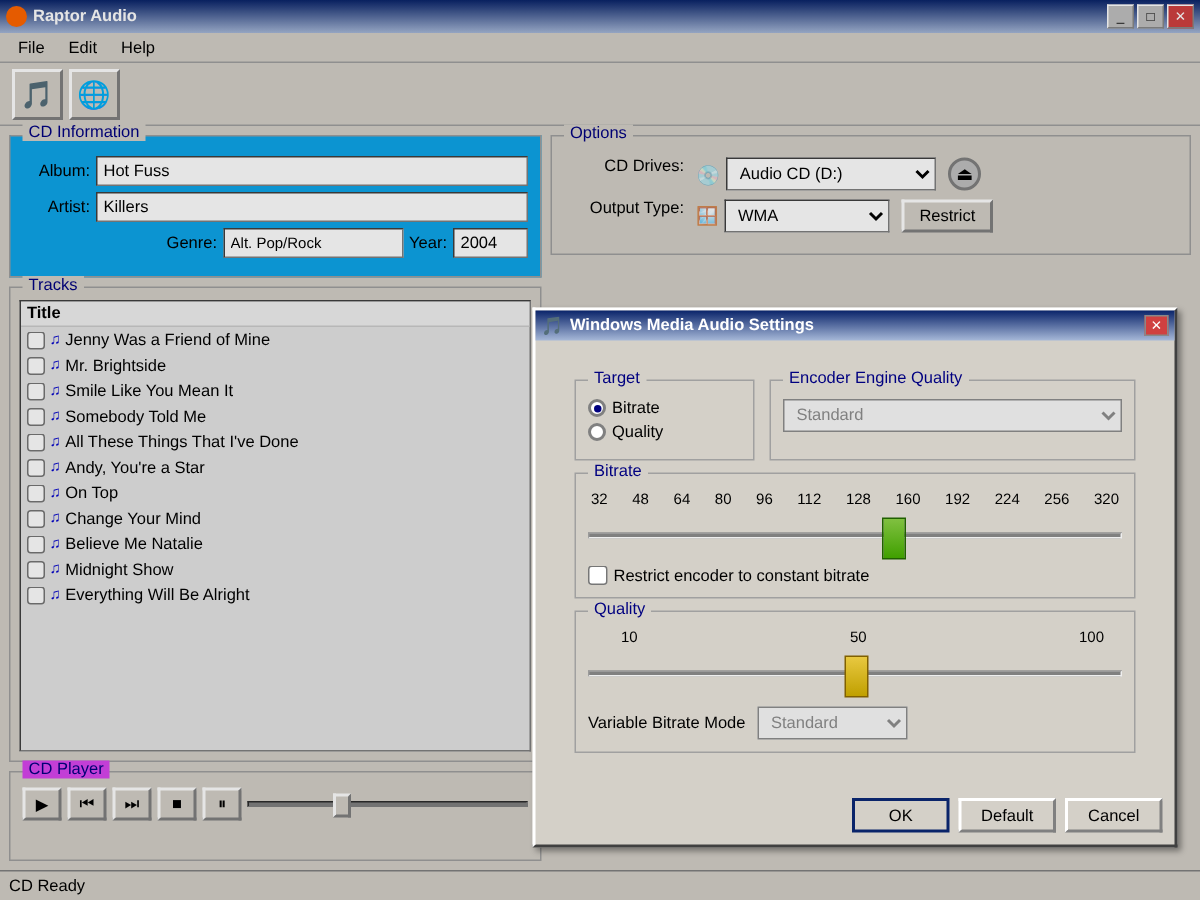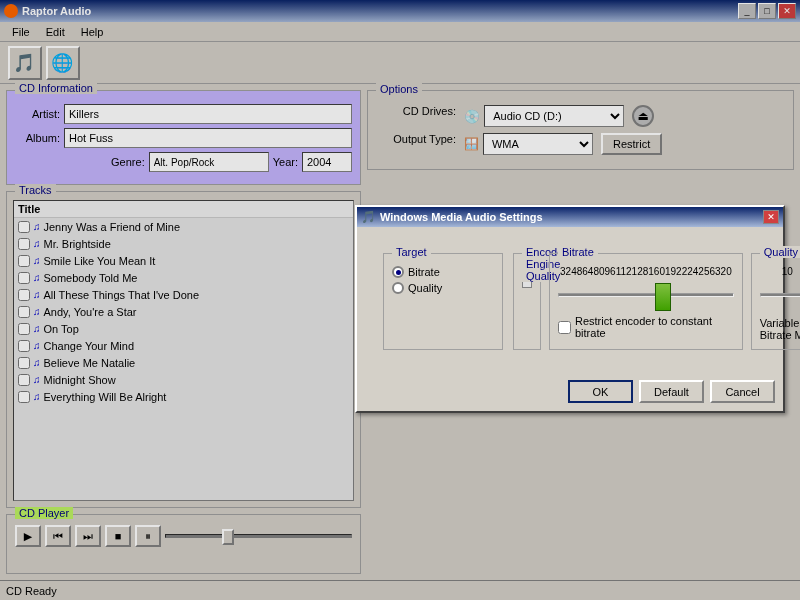--- a/index.html
+++ b/index.html
@@ -116,21 +116,21 @@
       flex-direction: column;
       gap: 6px;
     }
 
     
     .group-box {
       border: 1px solid #a0a0a0;
       border-top: none;
       position: relative;
       padding: 8px 8px 8px 8px;
-      background: #c4b5fd;
+      background: #0ea5e9;
     }
     .group-box-title {
       position: absolute;
       top: -8px;
       left: 8px;
       background: #d4d0c8;
       padding: 0 4px;
       color: #000080;
       font-size: 11px;
     }
@@ -253,21 +253,21 @@
       border: 1px solid #a0a0a0;
       position: relative;
       padding: 10px 8px 8px 8px;
       background: #d4d0c8;
       height: 60px;
     }
     .cd-player-title {
       position: absolute;
       top: -8px;
       left: 8px;
-      background: #bef264;
+      background: #d946ef;
       padding: 0 4px;
       color: #000080;
       font-size: 11px;
     }
     .player-controls {
       display: flex;
       align-items: center;
       gap: 4px;
     }
     .player-btn {
@@ -440,21 +440,21 @@
       color: white;
       display: flex;
       align-items: center;
       justify-content: center;
       font-size: 9px;
       cursor: pointer;
     }
     .modal-content {
       padding: 26px;
       display: flex;
-      flex-direction: row;
+      flex-direction: column;
       gap: 8px;
     }
     .modal-top-row {
       display: flex;
       gap: 10px;
     }
     .modal-section {
       border: 1px solid #a0a0a0;
       position: relative;
       padding: 12px 8px 8px 8px;
@@ -668,26 +668,26 @@
   <div class="toolbar-btn">🌐</div>
 </div>
 
 <div class="main-content">
 
   <div class="left-panel">
 
     <div class="group-box" style="padding-top:14px;">
       <span class="group-box-title">CD Information</span>
       <div class="form-row">
+        <span class="form-label">Album:</span>
+        <input class="form-input" type="text" value="Hot Fuss" style="">
+      </div>
+      <div class="form-row">
         <span class="form-label">Artist:</span>
         <input class="form-input" type="text" value="Killers" style="">
-      </div>
-      <div class="form-row">
-        <span class="form-label">Album:</span>
-        <input class="form-input" type="text" value="Hot Fuss" style="">
       </div>
       <div class="form-row form-row-genre">
         <span class="form-label">Genre:</span>
         <input class="genre-input" type="text" value="Alt. Pop/Rock" style="">
         <span class="year-label">Year:</span>
         <input class="year-input" type="text" value="2004" style="">
       </div>
     </div>
 
     <div class="tracks-group">

